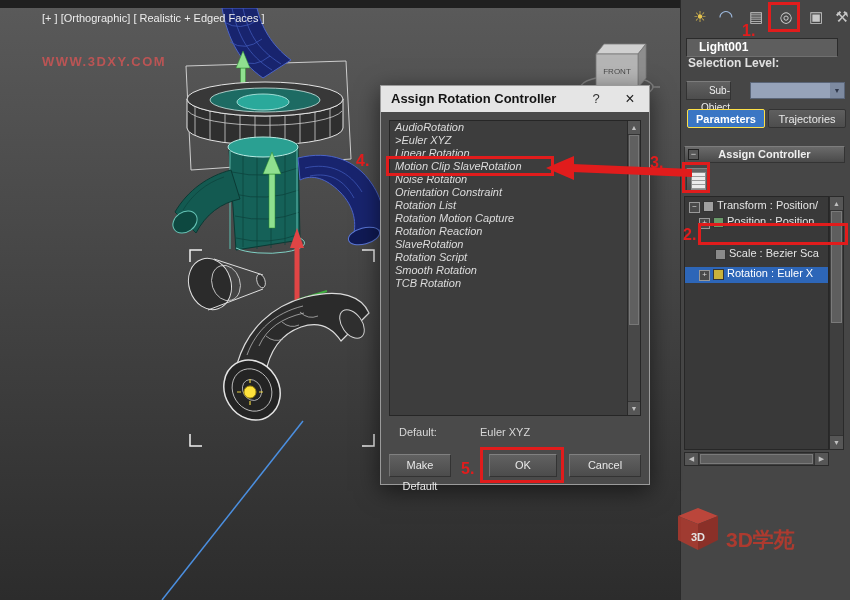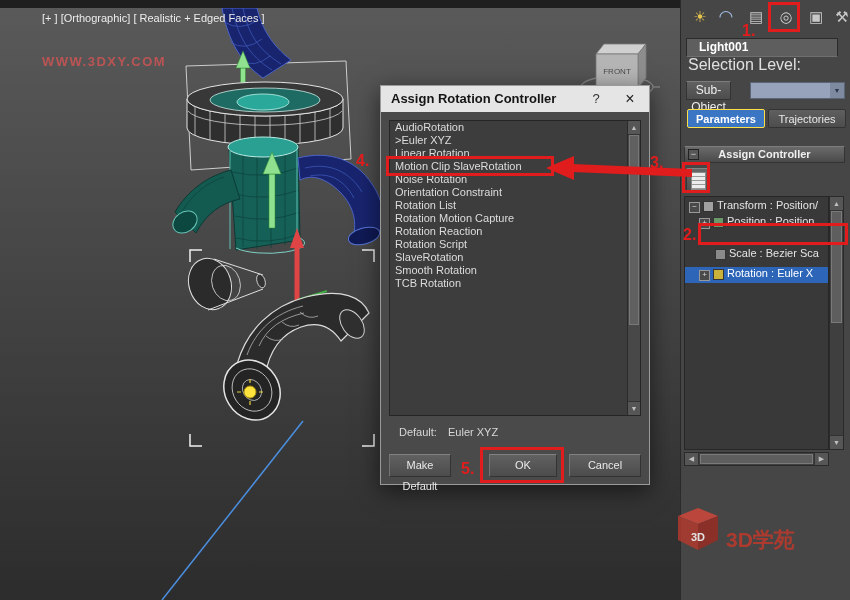--- a/index.html
+++ b/index.html
@@ -21,49 +21,49 @@
   .dialog{position:absolute;left:380px;top:85px;width:268px;height:398px;background:#4a4a4a;
     border:1px solid #9a9a9a;box-shadow:0 6px 22px rgba(0,0,0,.55);z-index:10;}
   .dlg-title{position:absolute;left:0;top:0;right:0;height:26px;background:#e5e5e5;}
   .dlg-title-text{position:absolute;left:10px;top:0;line-height:26px;font-size:13px;font-weight:bold;color:#141414;}
   .dlg-help{position:absolute;right:40px;top:0;width:26px;height:26px;text-align:center;line-height:26px;
     color:#333;font-size:13px;cursor:default;}
   .dlg-close{position:absolute;right:6px;top:0;width:26px;height:26px;text-align:center;line-height:26px;
     color:#222;font-size:16px;cursor:default;}
   .dlg-list{position:absolute;left:8px;top:34px;width:252px;height:296px;background:#3d3d3d;
     border:1px solid #262626;box-sizing:border-box;overflow:hidden;}
-  .list-item{height:13px;line-height:13px;font-size:11px;color:#dcdcdc;padding-left:5px;white-space:nowrap;}
+  .list-item{height:13px;line-height:13px;font-size:11px;color:#dcdcdc;padding-left:5px;white-space:nowrap;font-style:italic;}
   .list-item.selected{background:#2d66b8;color:#fff;}
   .dlg-scroll{position:absolute;right:0;top:0;width:13px;height:100%;background:#484848;border-left:1px solid #2a2a2a;box-sizing:border-box;}
   .scr-btn{height:13px;font-size:7px;color:#c0c0c0;text-align:center;line-height:13px;background:#565656;border-bottom:1px solid #333;}
   .scr-btn.bottom{position:absolute;bottom:0;width:100%;border-top:1px solid #333;border-bottom:none;}
   .dlg-thumb{position:absolute;left:1px;right:1px;top:14px;height:190px;background:#606060;border:1px solid #787878;box-sizing:border-box;}
   .dlg-default-row{position:absolute;left:18px;top:340px;font-size:11px;color:#d8d8d8;}
-  .dlg-default-value{margin-left:8px;}
+  .dlg-default-value{margin-left:40px;}
   .btn{position:absolute;height:23px;background:linear-gradient(#616161,#4c4c4c);
     border:1px solid #333;border-top-color:#808080;border-left-color:#737373;
     color:#e8e8e8;font-size:11px;text-align:center;line-height:21px;box-sizing:border-box;}
   .btn-make-default{left:8px;top:368px;width:62px;}
   .btn-ok{left:108px;top:368px;width:68px;}
   .btn-cancel{left:188px;top:368px;width:72px;}
 
   
   .panel{position:absolute;left:680px;top:0;width:170px;height:600px;background:#464646;
     border-left:1px solid #2a2a2a;box-sizing:border-box;z-index:4;}
   .ptab{position:absolute;top:4px;width:26px;height:26px;text-align:center;line-height:26px;
     font-size:15px;color:#c8c8c8;}
   .g-create{color:#e6c44e;}
   .g-modify{color:#9db8dc;font-size:17px;}
   .name-field{position:absolute;left:5px;top:38px;width:152px;height:19px;background:#5e5e5e;
     border:1px solid #2b2b2b;border-bottom-color:#6f6f6f;color:#fff;font-size:12px;font-weight:bold;
     line-height:17px;padding-left:12px;box-sizing:border-box;}
-  .sel-level{position:absolute;left:7px;top:56px;font-size:16px;color:#e0e0e0;}
+  .sel-level{position:absolute;left:7px;top:56px;font-size:12px;color:#e0e0e0;font-weight:bold;}
   .sub-object-btn{position:absolute;left:5px;top:81px;width:45px;height:19px;
     background:linear-gradient(#616161,#4d4d4d);border:1px solid #333;border-top-color:#7c7c7c;
-    color:#eee;font-size:12px;text-align:center;line-height:17px;box-sizing:border-box;}
+    color:#eee;font-size:10px;text-align:right;line-height:17px;box-sizing:border-box;}
   .sub-combo{position:absolute;left:69px;top:82px;width:95px;height:17px;background:#96a3ba;
     border:1px solid #5a6578;box-sizing:border-box;}
   .sub-combo-arrow{position:absolute;right:0;top:0;width:14px;height:100%;background:#7d8aa0;
     color:#2e374a;font-size:7px;text-align:center;line-height:15px;}
   .mode-tab{position:absolute;top:109px;height:19px;font-size:11px;text-align:center;line-height:18px;
     border-radius:2px;box-sizing:border-box;}
   .mode-params{left:6px;width:78px;background:#3a76c4;border:1px solid #fde047;color:#fff;font-weight:bold;}
   .mode-traj{left:87px;width:78px;background:linear-gradient(#5f5f5f,#4d4d4d);border:1px solid #333;color:#e8e8e8;}
   .rollout{position:absolute;left:3px;top:146px;width:161px;height:17px;
     background:linear-gradient(#6a6a6a,#4a4a4a);border:1px solid #333;border-top-color:#7d7d7d;
@@ -280,22 +280,22 @@
   <div class="dlg-list">
     <div class="list-item">AudioRotation</div>
     <div class="list-item">&gt;Euler XYZ</div>
     <div class="list-item">Linear Rotation</div>
     <div class="list-item">Motion Clip SlaveRotation</div>
     <div class="list-item">Noise Rotation</div>
     <div class="list-item">Orientation Constraint</div>
     <div class="list-item">Rotation List</div>
     <div class="list-item">Rotation Motion Capture</div>
     <div class="list-item">Rotation Reaction</div>
+    <div class="list-item">SlaveRotation</div>
     <div class="list-item">Rotation Script</div>
-    <div class="list-item">SlaveRotation</div>
     <div class="list-item">Smooth Rotation</div>
     <div class="list-item">TCB Rotation</div>
     <div class="dlg-scroll">
       <div class="scr-btn">▲</div>
       <div class="dlg-thumb"></div>
       <div class="scr-btn bottom">▼</div>
     </div>
   </div>
   <div class="dlg-default-row">
     <span>Default:</span>

